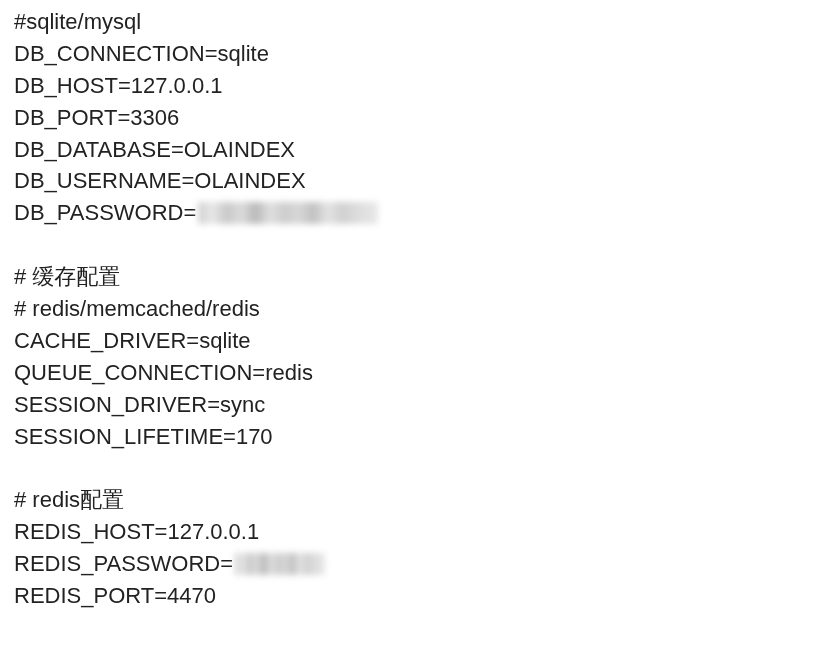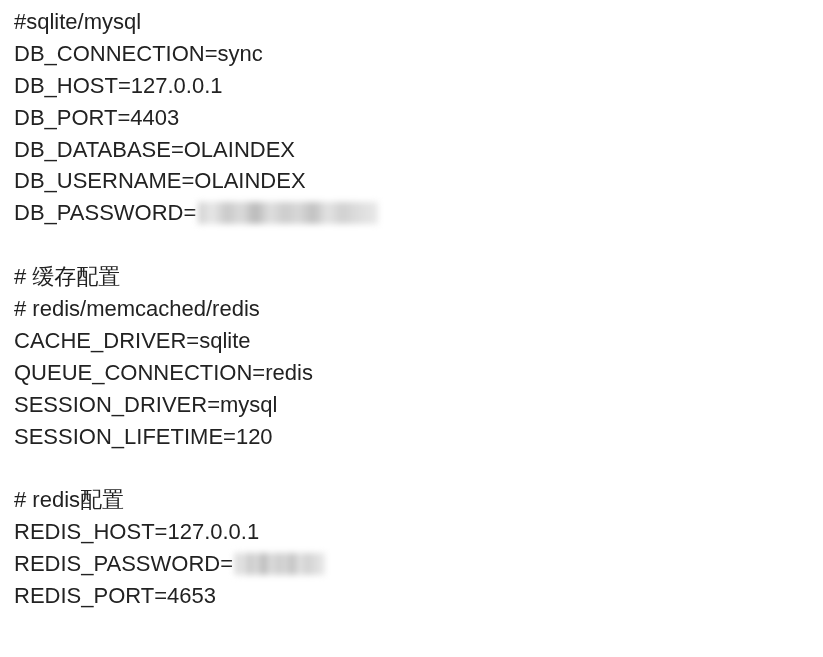--- a/index.html
+++ b/index.html
@@ -41,27 +41,27 @@
       width: 90px;
     }
   </style>
 </head>
 <body>
 
 <div class="config-line">
   <span>#sqlite/mysql</span>
 </div>
 <div class="config-line">
-  <span>DB_CONNECTION=sync</span>
+  <span>DB_CONNECTION=sqlite</span>
 </div>
 <div class="config-line">
   <span>DB_HOST=127.0.0.1</span>
 </div>
 <div class="config-line">
-  <span>DB_PORT=4403</span>
+  <span>DB_PORT=3306</span>
 </div>
 <div class="config-line">
   <span>DB_DATABASE=OLAINDEX</span>
 </div>
 <div class="config-line">
   <span>DB_USERNAME=OLAINDEX</span>
 </div>
 <div class="config-line">
   <span>DB_PASSWORD=</span>
   <span class="blur-box"></span>
@@ -75,33 +75,33 @@
 <div class="config-line">
   <span># redis/memcached/redis</span>
 </div>
 <div class="config-line">
   <span>CACHE_DRIVER=sqlite</span>
 </div>
 <div class="config-line">
   <span>QUEUE_CONNECTION=redis</span>
 </div>
 <div class="config-line">
-  <span>SESSION_DRIVER=mysql</span>
+  <span>SESSION_DRIVER=sync</span>
 </div>
 <div class="config-line">
-  <span>SESSION_LIFETIME=120</span>
+  <span>SESSION_LIFETIME=170</span>
 </div>
 
 <div class="blank-line"></div>
 
 <div class="config-line">
   <span># redis配置</span>
 </div>
 <div class="config-line">
   <span>REDIS_HOST=127.0.0.1</span>
 </div>
 <div class="config-line">
   <span>REDIS_PASSWORD=</span>
   <span class="blur-box blur-short"></span>
 </div>
 <div class="config-line">
-  <span>REDIS_PORT=4653</span>
+  <span>REDIS_PORT=4470</span>
 </div>
 
 </body></html>

